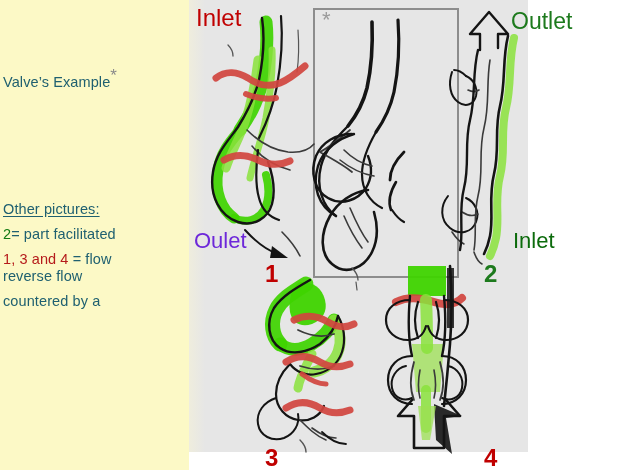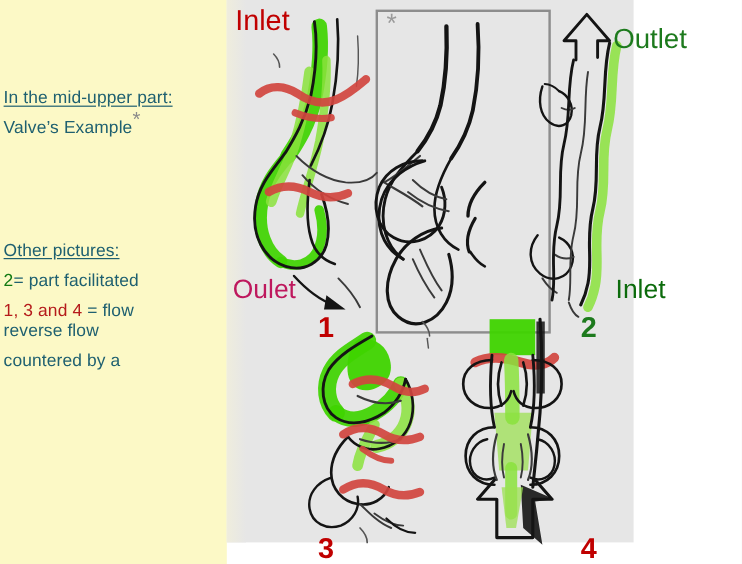--- a/index.html
+++ b/index.html
@@ -21,22 +21,22 @@
   .tline{white-space:nowrap;margin-bottom:10px;}
   .tline.tight{margin-bottom:3px;}
   .uline{text-decoration:underline;text-underline-offset:2px;}
   .sup-ast{font-size:17px;vertical-align:super;line-height:0;color:#8a8a8a;}
   .g-num{color:#127a12;}
   .r-num{color:#b51b1b;}
 
   
   .lbl{position:absolute;font-weight:normal;white-space:nowrap;}
   .lbl-inlet-top{left:196px;top:4px;font-size:24px;color:#c00000;}
-  .lbl-outlet-top{left:511px;top:19px;font-size:23px;color:#1d7a1d;text-align:right;}
-  .lbl-oulet{left:194px;top:228px;font-size:22px;color:#be185d;}
+  .lbl-outlet-top{left:511px;top:8px;font-size:23px;color:#1d7a1d;text-align:right;}
+  .lbl-oulet{left:194px;top:228px;font-size:22px;color:#6d28d9;}
   .lbl-inlet-right{left:513px;top:228px;font-size:22px;color:#0c6b0c;}
 
   .num{position:absolute;font-weight:bold;font-size:24px;}
   .num-1{left:265px;top:260px;color:#c00000;}
   .num-2{left:484px;top:260px;color:#1d7a1d;}
   .num-3{left:265px;top:444px;color:#c00000;}
   .num-4{left:484px;top:444px;color:#c00000;}
 
   
   .frame{position:absolute;left:313px;top:8px;width:146px;height:270px;
@@ -63,21 +63,20 @@
 </head>
 <body>
 
 <div id="stage">
 
   <div class="panel-yellow"></div>
   <div class="panel-grey"></div>
   <div class="panel-grey-fade"></div>
 
   <div class="txtblock" style="top:75px;">
-    <div class="tline uline">In the mid-upper part:</div>
     <div class="tline">
       <span>Valve’s Example</span><span class="sup-ast">*</span>
     </div>
   </div>
 
   <div class="txtblock" style="top:202px;">
     <div class="tline uline">Other pictures:</div>
     <div class="tline">
       <span class="g-num">2</span><span>= part facilitated</span>
     </div>

